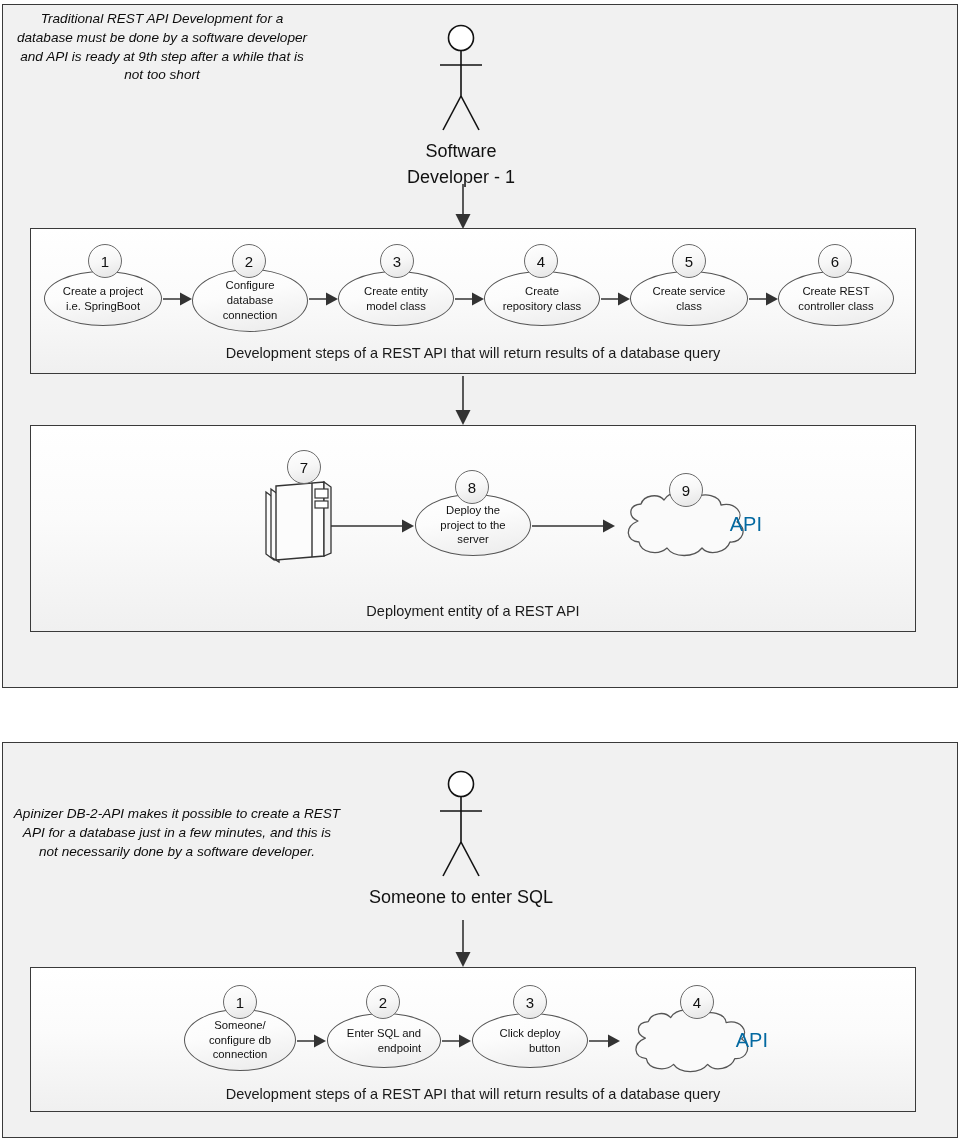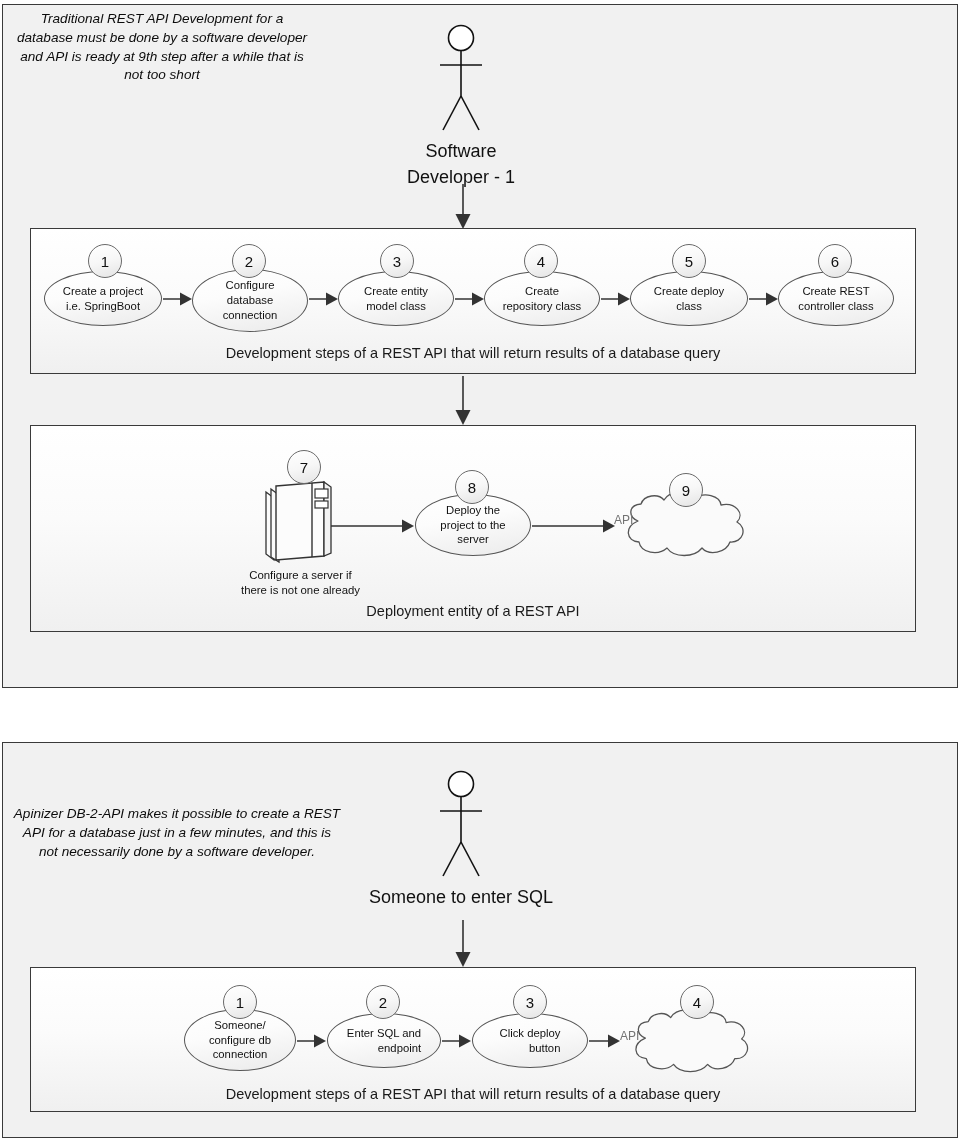--- a/index.html
+++ b/index.html
@@ -106,23 +106,23 @@
     display: flex;
     align-items: center;
     justify-content: center;
     font-size: 15px;
     color: #111;
     z-index: 5;
   }
   .cloud-label {
     position: absolute;
     left: 0; right: 0;
-    text-align: left;
-    font-size: 12px;
-    color: #737373;
+    text-align: right;
+    font-size: 20px;
+    color: #0369a1;
     z-index: 3;
     pointer-events: none;
   }
   .node-caption {
     position: absolute;
     text-align: center;
     font-size: 11.4px;
     line-height: 1.35;
     color: #111;
     white-space: pre-line;
@@ -200,21 +200,21 @@
 repository class</div>
   <div class="step-badge" style="left:524px; top:244px;">4</div>
 
   <div class="connector" style="left:601px; top:290px;">
     <svg width="30" height="18" viewBox="0 0 30 18">
       <line x1="0" y1="9" x2="20" y2="9" stroke="#333" stroke-width="1.5"></line>
       <polygon points="17,2.5 17,15.5 29,9" fill="#333"></polygon>
     </svg>
   </div>
 
-  <div class="ellipse" style="left:630px; top:271px; width:118px; height:55px;">Create deploy
+  <div class="ellipse" style="left:630px; top:271px; width:118px; height:55px;">Create service
 class</div>
   <div class="step-badge" style="left:672px; top:244px;">5</div>
 
   <div class="connector" style="left:749px; top:290px;">
     <svg width="30" height="18" viewBox="0 0 30 18">
       <line x1="0" y1="9" x2="20" y2="9" stroke="#333" stroke-width="1.5"></line>
       <polygon points="17,2.5 17,15.5 29,9" fill="#333"></polygon>
     </svg>
   </div>
 
@@ -242,22 +242,20 @@
       <path d="M18 8 L66 4 L66 78 L18 82 Z" fill="#fcfcfc" stroke="#333" stroke-width="1.4"></path>
       <line x1="54" y1="5" x2="54" y2="79" stroke="#333" stroke-width="1.4"></line>
 
       <path d="M66 4 L73 9 L73 75 L66 78 Z" fill="#f2f2f2" stroke="#333" stroke-width="1.3"></path>
 
       <rect x="57" y="11" width="13" height="9" fill="#ffffff" stroke="#333" stroke-width="1.2"></rect>
       <rect x="57" y="23" width="13" height="7" fill="#ffffff" stroke="#333" stroke-width="1.2"></rect>
     </svg>
   </div>
   <div class="step-badge" style="left:287px; top:450px;">7</div>
-  <div class="node-caption" style="left:218px; top:568px; width:165px;">Configure a server if
-there is not one already</div>
 
   <div class="connector" style="left:331px; top:517px;">
     <svg width="84" height="18" viewBox="0 0 84 18">
       <line x1="0" y1="9" x2="74" y2="9" stroke="#333" stroke-width="1.5"></line>
       <polygon points="71,2.5 71,15.5 83,9" fill="#333"></polygon>
     </svg>
   </div>
 
   <div class="ellipse" style="left:415px; top:494px; width:116px; height:62px;">Deploy the
 project to the

